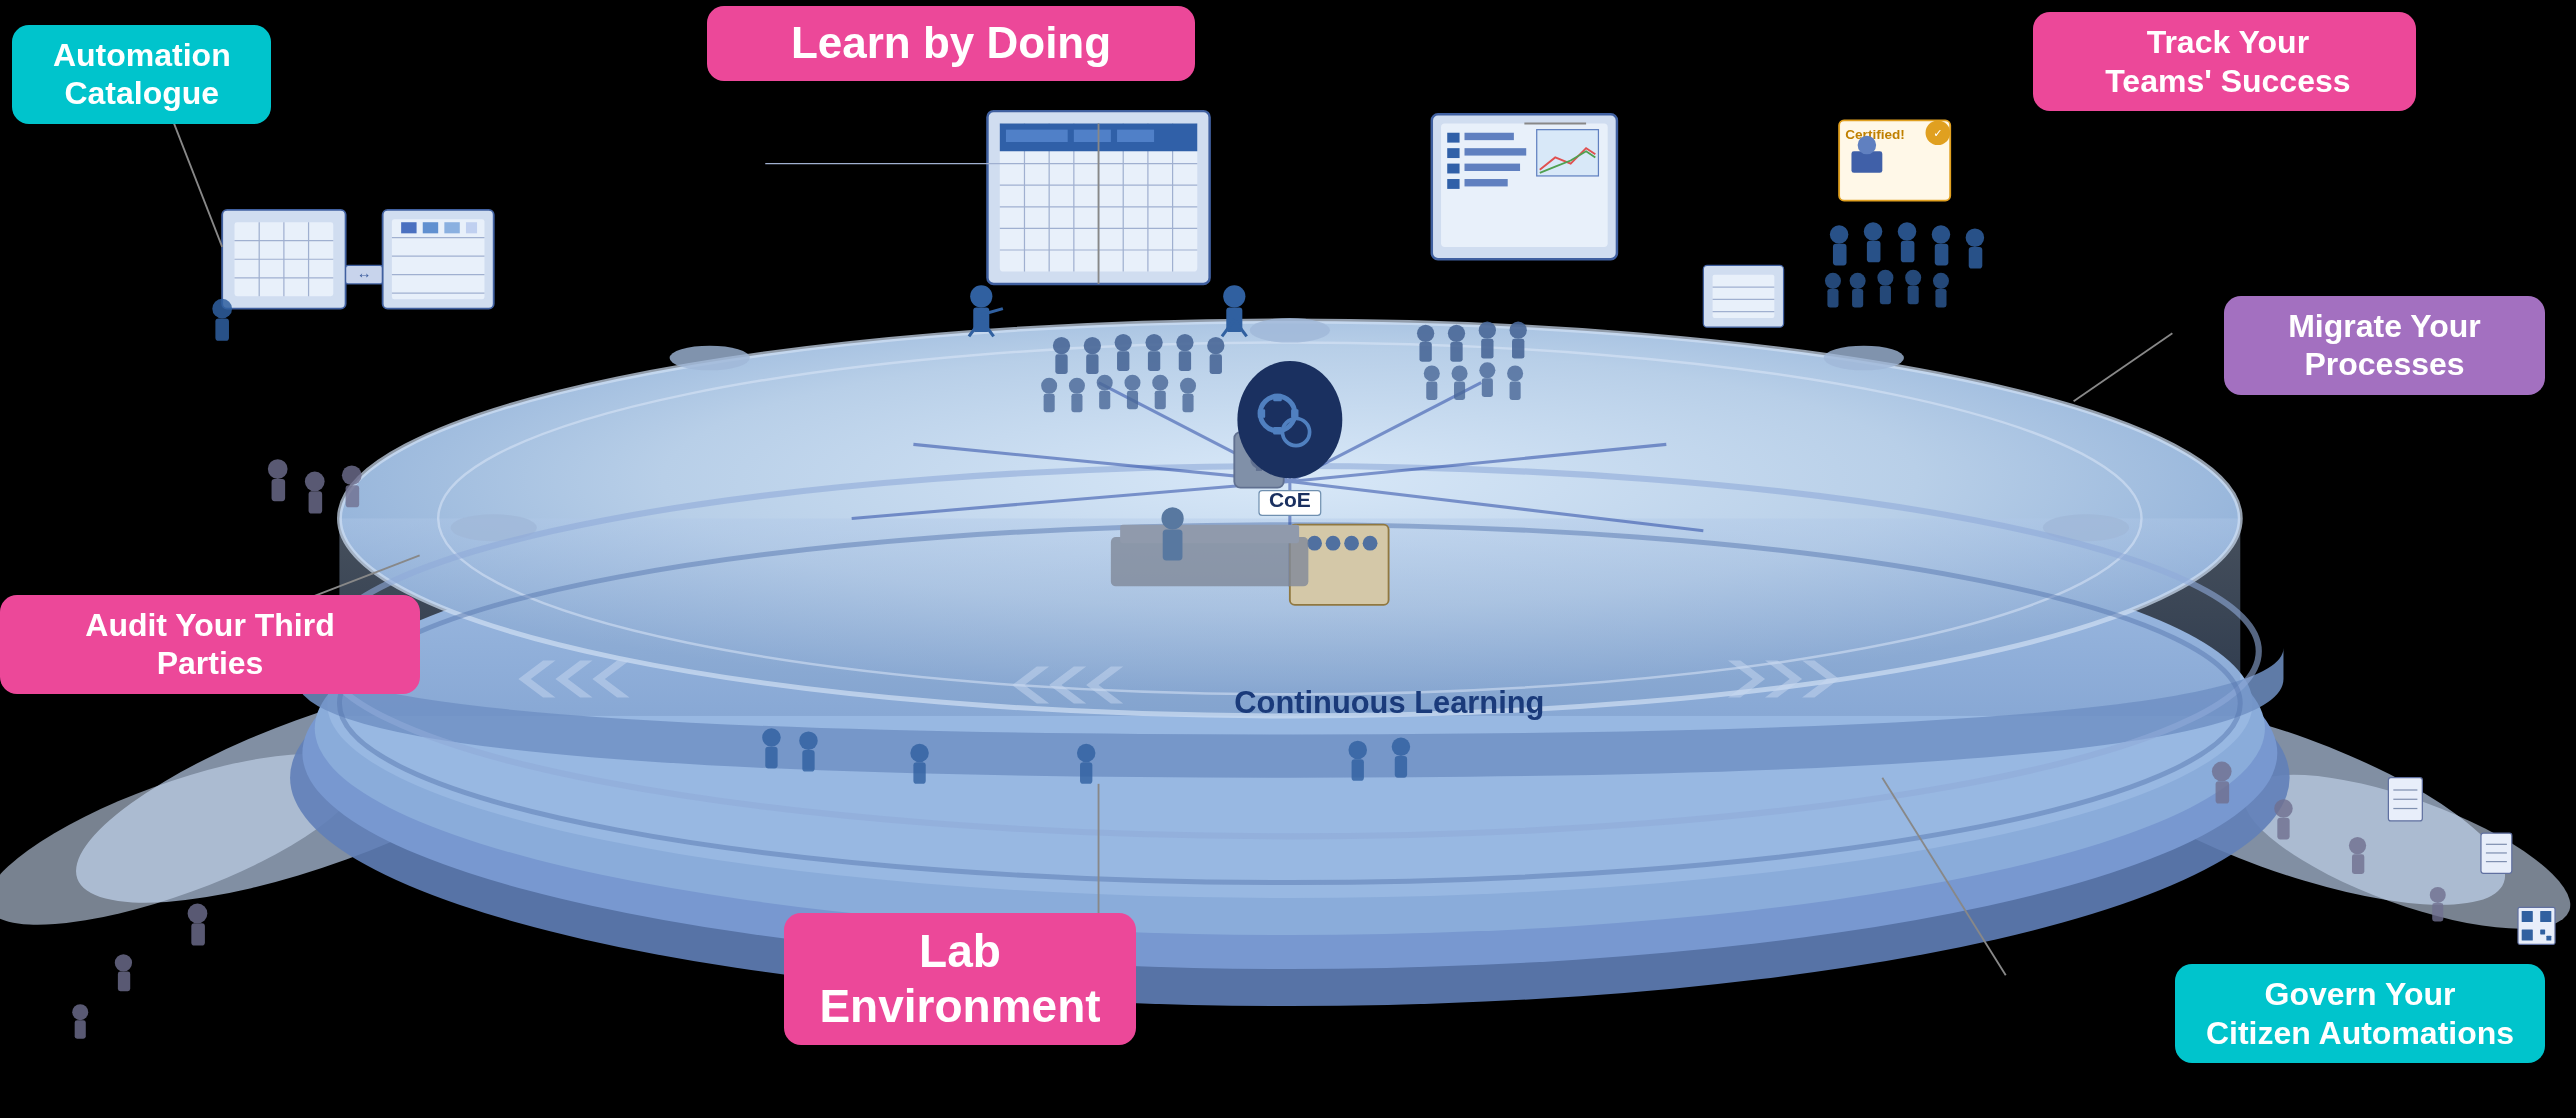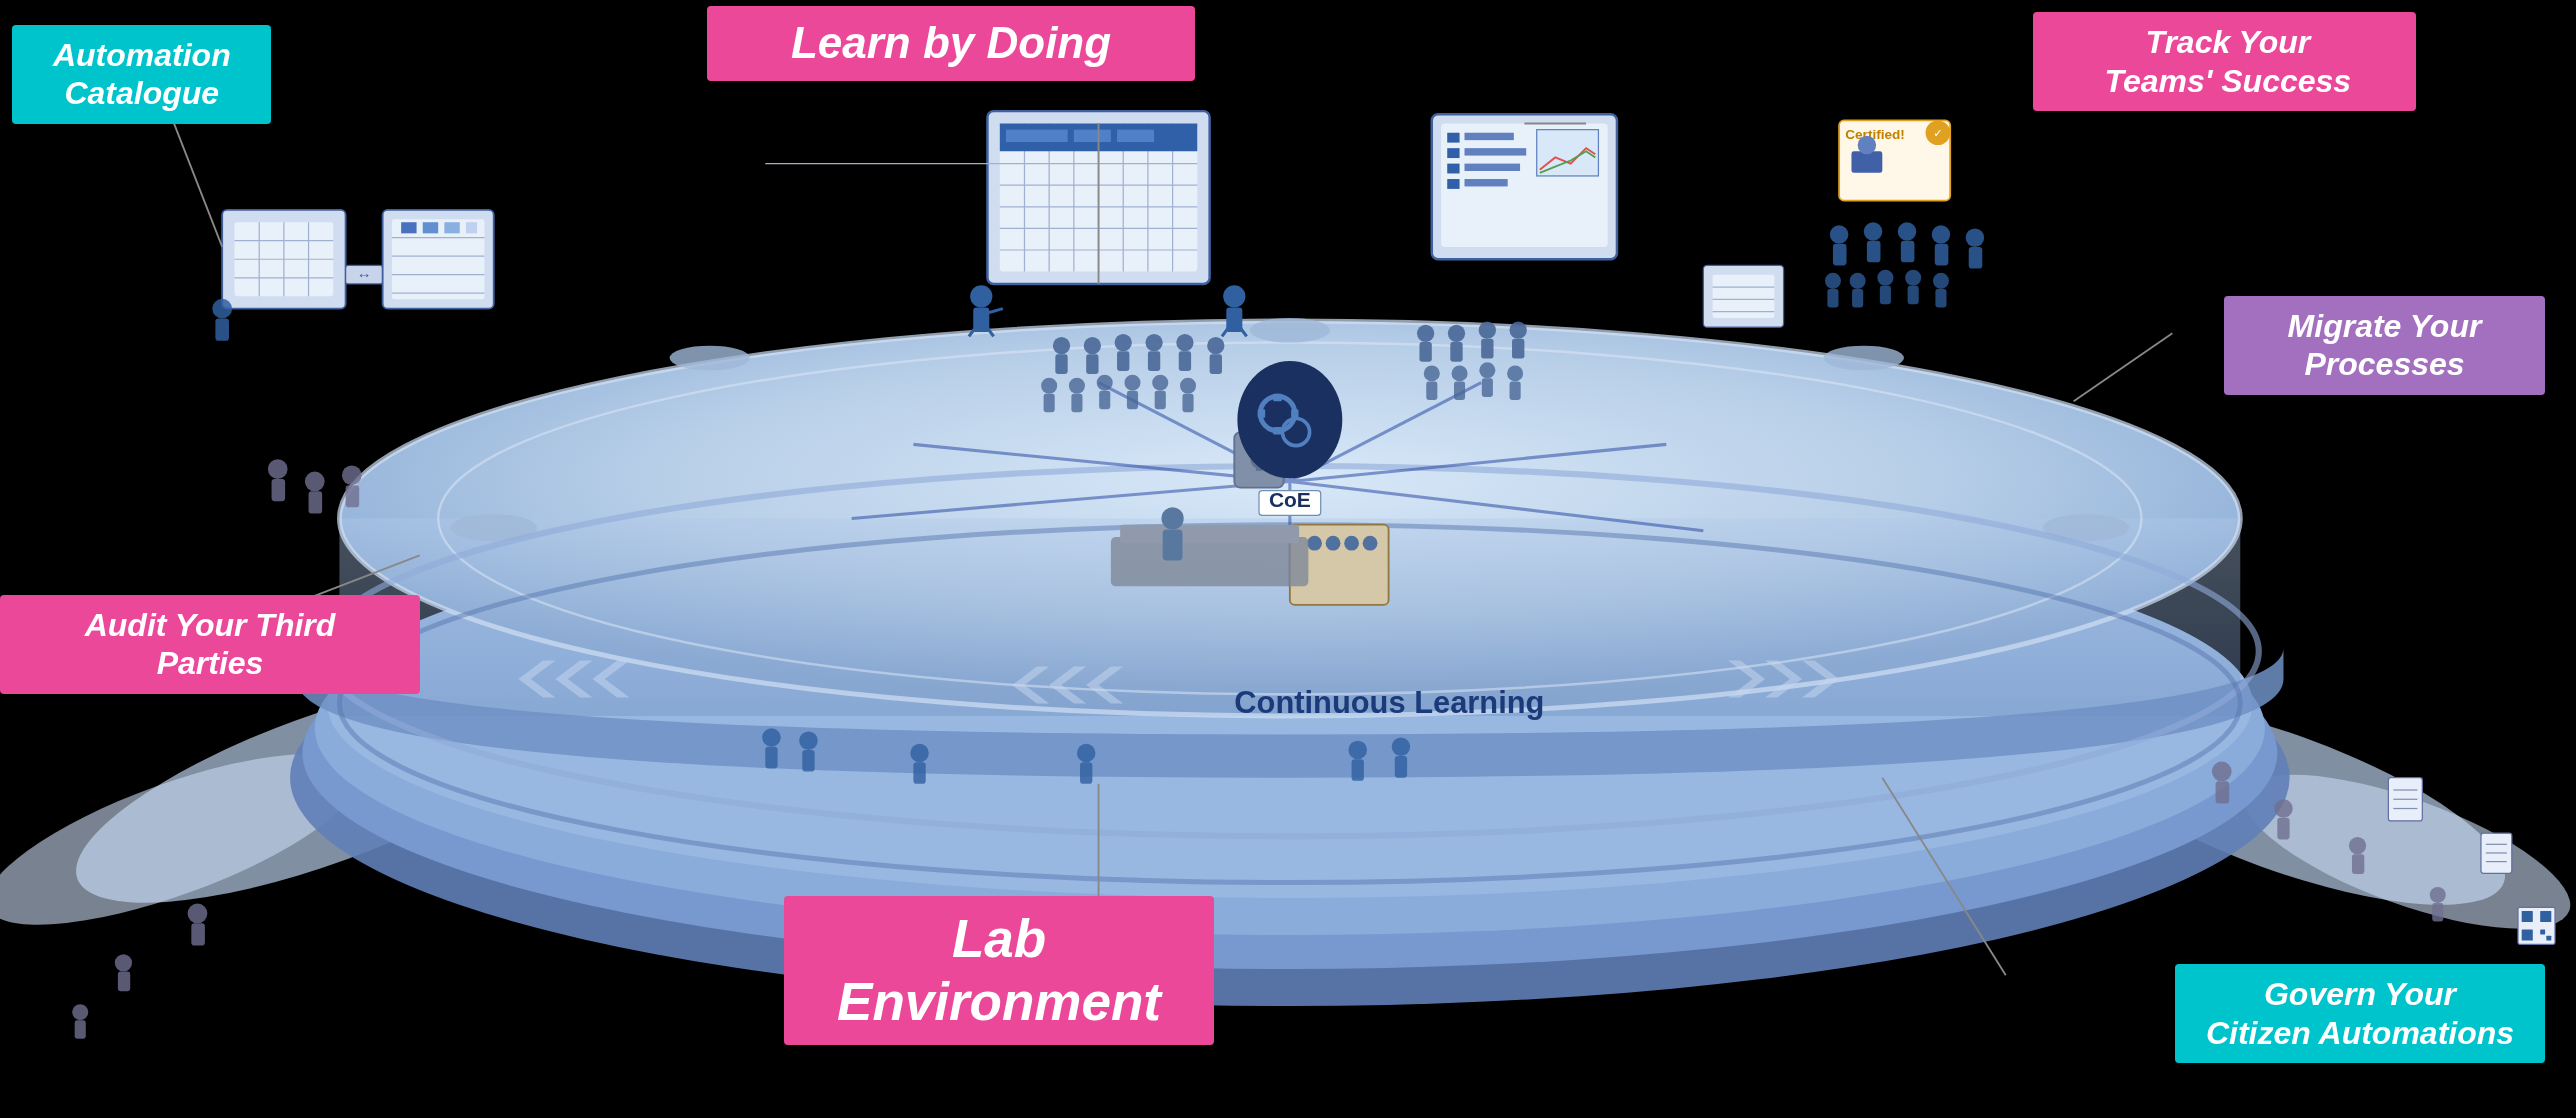--- a/index.html
+++ b/index.html
@@ -20,23 +20,22 @@
     }
 
     
     .label-box {
       position: absolute;
       font-weight: bold;
       font-size: 32px;
       line-height: 1.2;
       text-align: center;
       padding: 11px 17.3px;
-      border-radius: 4px;
+      border-radius: 17px;
       z-index: 20;
-      font-style: italic;
     }
 
     .label-blue {
       background: #ec4899;
       color: #fff;
     }
 
     .label-cyan {
       background: #00c4cc;
       color: #fff;
@@ -433,18 +432,18 @@
   <div class="label-box label-cyan" style="left: 12.3px; top: 25px; width: 259px;">Automation<br>Catalogue</div>
 
   <div class="label-box label-blue" style="left: 707px; top: 6.2px; width: 488px; font-size: 44px;">Learn by Doing</div>
 
   <div class="label-box label-blue" style="right: 160px; top: 12.3px; width: 383px; padding-left: 24px;">Track Your<br>Teams' Success</div>
 
   <div class="label-box label-purple" style="right: 31px; top: 296px; width: 321px;">Migrate Your<br>Processes</div>
 
   <div class="label-box label-blue" style="left: 0px; top: 595px; width: 420px;">Audit Your Third<br>Parties</div>
 
-  <div class="label-box label-blue" style="left: 784px; bottom: 74px; width: 430px; font-size: 53px;">Lab Environment</div>
+  <div class="label-box label-blue" style="left: 784px; bottom: 74px; width: 352px; font-size: 46px;">Lab Environment</div>
 
   <div class="label-box label-cyan" style="right: 31px; bottom: 56px; width: 370px;">Govern Your<br>Citizen Automations</div>
 
 </div>
 
 
 </body></html>

